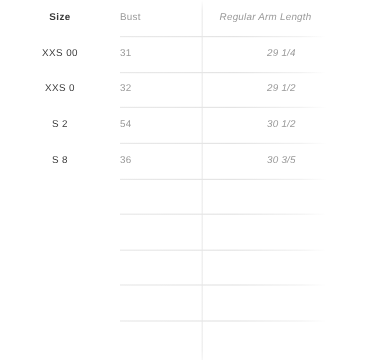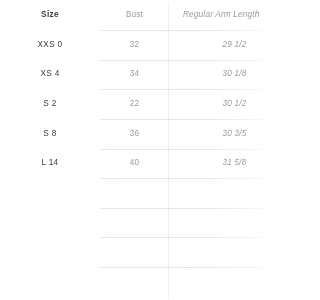--- a/index.html
+++ b/index.html
@@ -55,21 +55,21 @@
     text-align: center;
     padding-right: 22px;
     font-size: 8.2px;
     font-weight: bold;
     color: #3b3b3b;
     letter-spacing: 0.35px;
   }
 
   
   .cell-bust {
-    text-align: center;
+    text-align: left;
     padding-left: 11px;
     font-size: 8.2px;
     color: #9a9a9a;
     letter-spacing: 0.2px;
   }
 
   
   .cell-arm {
     text-align: center;
     padding-right: 12px;
@@ -142,43 +142,38 @@
     </colgroup>
     <thead>
       <tr class="header-row">
         <th class="cell-size">Size</th>
         <th class="cell-bust">Bust</th>
         <th class="cell-arm">Regular Arm Length</th>
       </tr>
     </thead>
     <tbody id="table-body">
         <tr>
+          <td class="cell-size">XXS 00</td>
+          <td class="cell-bust">31</td>
+          <td class="cell-arm">29 1/4</td>
+        </tr>
+        <tr>
           <td class="cell-size">XXS 0</td>
           <td class="cell-bust">32</td>
           <td class="cell-arm">29 1/2</td>
         </tr>
         <tr>
-          <td class="cell-size">XS 4</td>
-          <td class="cell-bust">34</td>
-          <td class="cell-arm">30 1/8</td>
-        </tr>
-        <tr>
           <td class="cell-size">S 2</td>
-          <td class="cell-bust">22</td>
+          <td class="cell-bust">54</td>
           <td class="cell-arm">30 1/2</td>
         </tr>
         <tr>
           <td class="cell-size">S 8</td>
           <td class="cell-bust">36</td>
           <td class="cell-arm">30 3/5</td>
-        </tr>
-        <tr>
-          <td class="cell-size">L 14</td>
-          <td class="cell-bust">40</td>
-          <td class="cell-arm">31 5/8</td>
         </tr>
       </tbody>
   </table>
 
   <div class="rule-layer">
     <div class="vrule"></div>
     <div id="hrules">
         <div class="hrule" style="top: 30.1px;"></div>
         <div class="hrule" style="top: 59.7px;"></div>
         <div class="hrule" style="top: 89.3px;"></div>

